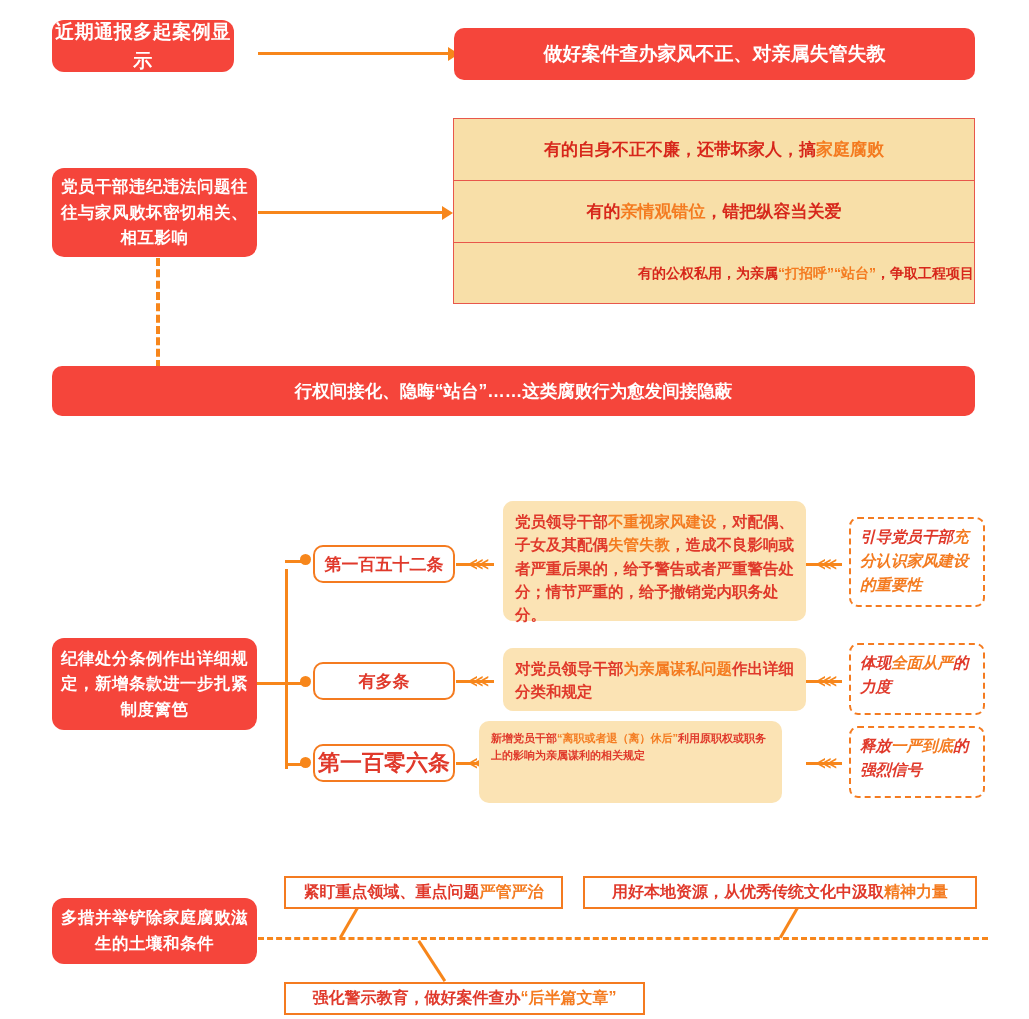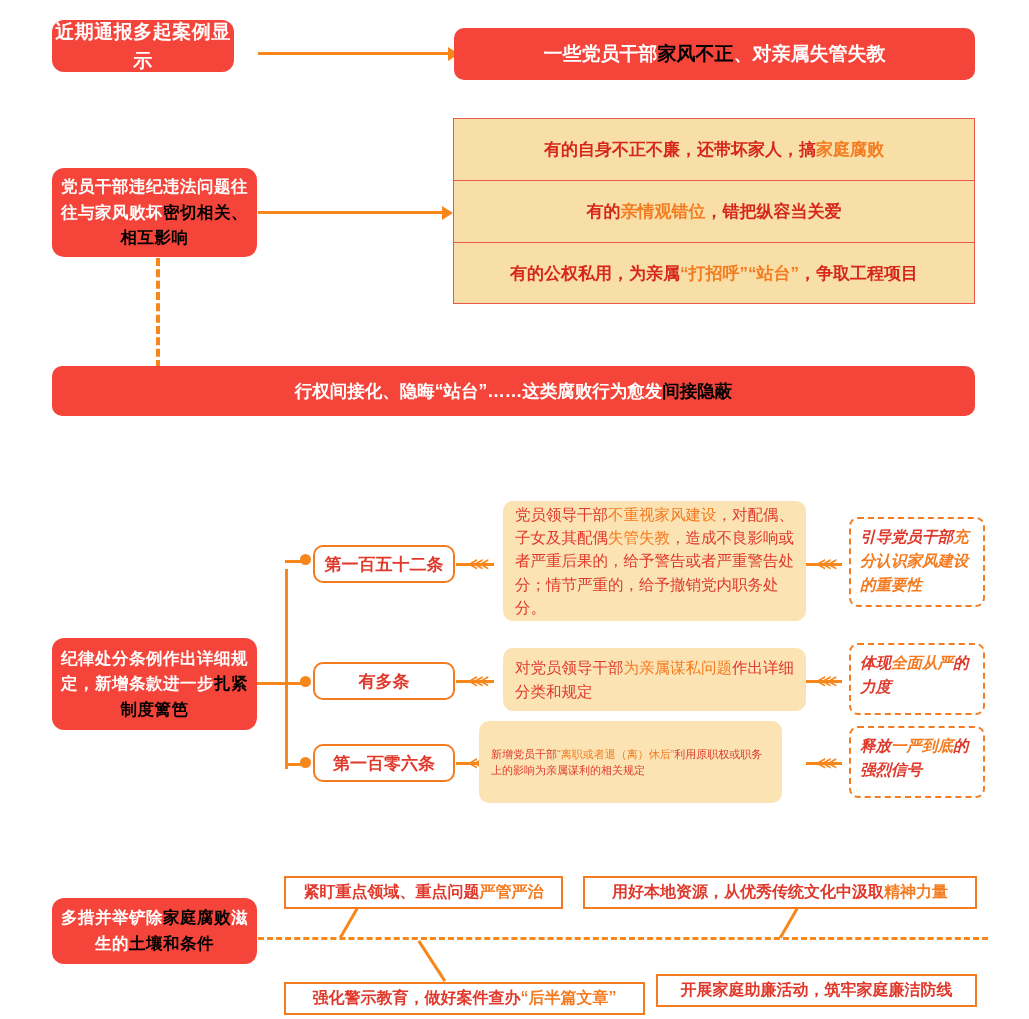--- a/index.html
+++ b/index.html
@@ -15,43 +15,43 @@
     position:absolute;background:#F5453B;border-radius:12px;
     color:#ffffff;font-weight:bold;display:flex;align-items:center;
     justify-content:center;text-align:center;line-height:1.55;
     letter-spacing:.5px;box-sizing:border-box;
   }
   .red-banner{
     position:absolute;background:#F5453B;border-radius:10px;color:#fff;
     font-weight:bold;display:flex;align-items:center;justify-content:center;
     text-align:center;box-sizing:border-box;
   }
-  .hl-yellow{color:#000000;margin-top:22px;}
+  .hl-yellow{color:#ffffff;margin-top:22px;}
   .hl-orange{color:#F47B20;}
 
   .beige-table{
     position:absolute;background:#F8DFA8;border:1.5px solid #E8574B;
     box-sizing:border-box;
   }
   .beige-row{
     border-bottom:1.5px solid #E8574B;display:flex;align-items:center;
     justify-content:center;text-align:center;color:#D7271B;font-weight:bold;
     box-sizing:border-box;
   }
   .beige-row:last-child{border-bottom:none;}
 
   .pill{
     position:absolute;background:#ffffff;border:2.5px solid #F47B20;
     border-radius:10px;display:flex;align-items:center;justify-content:center;
     color:#E0392B;font-weight:bold;box-sizing:border-box;text-align:center;
   }
   .soft-card{
     position:absolute;background:#FBE3B4;border-radius:10px;box-sizing:border-box;
-    color:#E0392B;font-weight:normal;line-height:1.5;padding:9px 12px;
-    display:flex;align-items:center;
+    color:#E0392B;font-weight:bold;line-height:1.5;padding:9px 12px;
+    display:flex;
   }
   .dashed-card{
     position:absolute;border:2px dashed #F47B20;border-radius:9px;
     box-sizing:border-box;color:#E0392B;font-weight:bold;line-height:1.55;
     display:flex;align-items:flex-start;justify-content:flex-start;padding:6px 9px;
     background:#ffffff;
     font-style:italic;
   }
   .rect-card{
     position:absolute;border:2.2px solid #F47B20;background:#ffffff;
@@ -85,21 +85,21 @@
 
   <div class="red-box" style="left:52px;top:20px;width:182px;height:52px;font-size:19px;">
     <span>近期通报多起案例显示</span>
   </div>
 
   <div class="arrow-line" style="left:258px;top:52px;width:192px;"></div>
   <div class="arrow-head" style="left:448px;top:47px;"></div>
 
   <div class="red-banner" style="left:454px;top:28px;width:521px;height:52px;font-size:19px;">
     <span>
-      <span>一些党员干部</span><span class="hl-yellow">家风不正</span><span>、对亲属失管失教</span>
+      <span>做好案件查办</span><span class="hl-yellow">家风不正</span><span>、对亲属失管失教</span>
     </span>
   </div>
 
   <div class="red-box" style="left:52px;top:168px;width:205px;height:89px;font-size:16.5px;padding:0 9px;">
     <span>
       <span>党员干部违纪违法问题往往与家风败坏</span><span class="hl-yellow">密切相关、相互影响</span>
     </span>
   </div>
 
   <div class="arrow-line" style="left:258px;top:211px;width:186px;"></div>
@@ -109,21 +109,21 @@
     <div class="beige-row" style="height:62px;font-size:17px;">
       <span>
         <span>有的自身不正不廉，还带坏家人，搞</span><span class="hl-orange">家庭腐败</span><span></span>
       </span>
     </div>
     <div class="beige-row" style="height:62px;font-size:17px;">
       <span>
         <span>有的</span><span class="hl-orange">亲情观错位</span><span>，错把纵容当关爱</span>
       </span>
     </div>
-    <div class="beige-row" style="height:61px;font-size:17px;">
+    <div class="beige-row" style="height:61px;font-size:14px;justify-content:flex-end;">
       <span>
         <span>有的公权私用，为亲属</span><span class="hl-orange">“打招呼”“站台”</span><span>，争取工程项目</span>
       </span>
     </div>
   </div>
 
   <div class="vdash" style="left:156px;top:258px;height:110px;"></div>
 
   <div class="red-banner" style="left:52px;top:366px;width:923px;height:50px;font-size:17.5px;">
     <span>
@@ -181,21 +181,21 @@
   </div>
   <div class="arrow-line" style="left:806px;top:680px;width:36px;height:2.5px;"></div>
   <span class="chev" style="left:816px;top:673px;">⋘</span>
 
   <div class="dashed-card" style="left:849px;top:643px;width:136px;height:72px;font-size:15.5px;">
     <span>
       <span>体现</span><span class="hl-orange">全面从严</span><span>的力度</span>
     </span>
   </div>
 
-  <div class="pill" style="left:313px;top:744px;width:142px;height:38px;font-size:17px;">
+  <div class="pill" style="left:313px;top:744px;width:142px;height:38px;font-size:22px;">
     <span>第一百零六条</span>
   </div>
   <div class="arrow-line" style="left:456px;top:762px;width:38px;height:2.5px;"></div>
   <span class="chev" style="left:468px;top:755px;">⋘</span>
 
   <div class="soft-card" style="left:479px;top:721px;width:303px;height:82px;font-size:11px;">
     <span>
       <span>新增党员干部</span><span class="hl-orange">“离职或者退（离）休后”</span><span>利用原职权或职务上的影响为亲属谋利的相关规定</span>
     </span>
   </div>
@@ -234,19 +234,14 @@
       <span>用好本地资源，从优秀传统文化中汲取</span><span class="hl-orange">精神力量</span>
     </span>
   </div>
 
   <div class="rect-card" style="left:284px;top:974px;width:361px;height:33px;font-size:16px;margin-top:8px;">
     <span>
       <span>强化警示教育，做好案件查办</span><span class="hl-orange">“后半篇文章”</span>
     </span>
   </div>
 
-  <div class="rect-card" style="left:656px;top:974px;width:321px;height:33px;font-size:16px;">
-    <span>
-      <span>开展家庭助廉活动，筑牢家庭廉洁防线</span><span class="hl-orange"></span>
-    </span>
-  </div>
 
 </div>
 
 </body></html>

